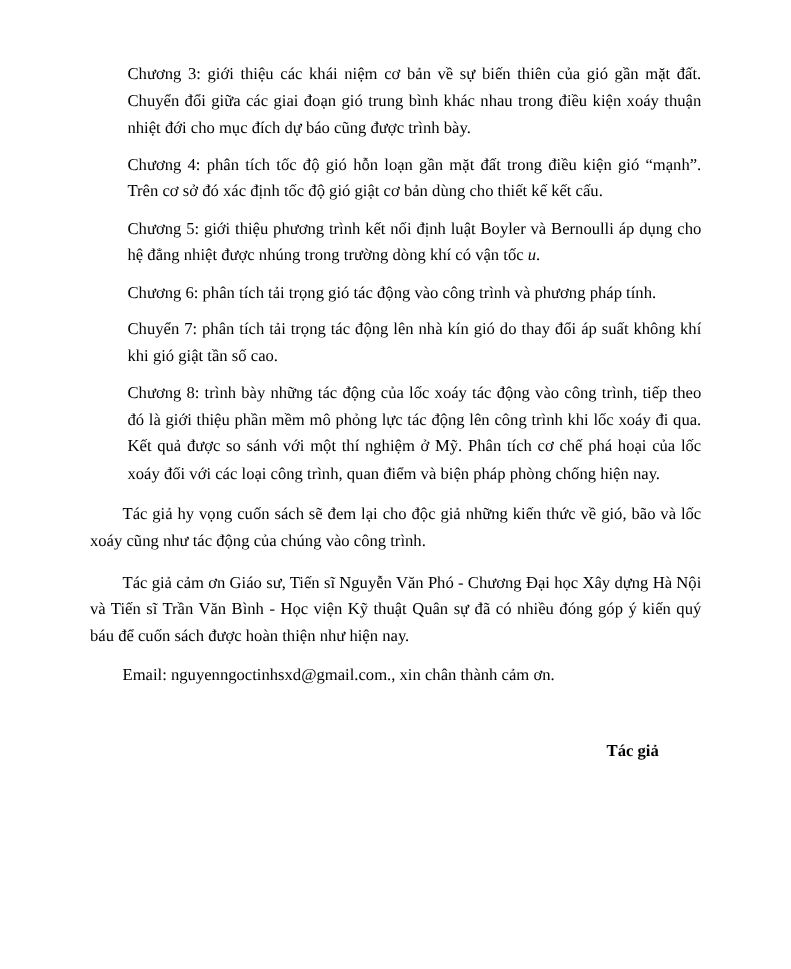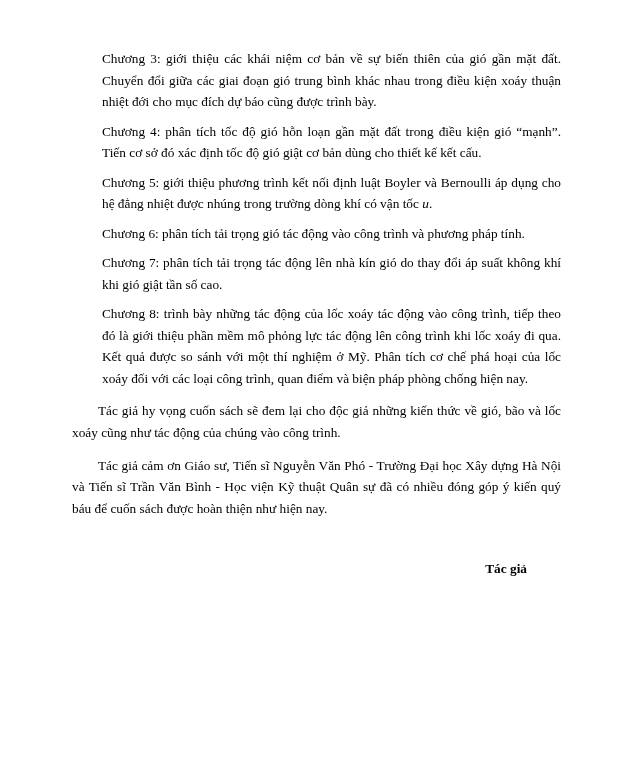--- a/index.html
+++ b/index.html
@@ -57,26 +57,27 @@
     font-style: italic;
   }
 </style>
 </head>
 <body>
 
 <div class="page">
 
   <div class="block-chapters">
     <p class="para tight">Chương 3: giới thiệu các khái niệm cơ bản về sự biến thiên của gió gần mặt đất. Chuyển đổi giữa các giai đoạn gió trung bình khác nhau trong điều kiện xoáy thuận nhiệt đới cho mục đích dự báo cũng được trình bày.</p>
-    <p class="para tight">Chương 4: phân tích tốc độ gió hỗn loạn gần mặt đất trong điều kiện gió “mạnh”. Tiến cơ sở đó xác định tốc độ gió giật cơ bản dùng cho thiết kế kết cấu.</p>
+    <p class="para tight">Chương 4: phân tích tốc độ gió hỗn loạn gần mặt đất trong điều kiện gió “mạnh”. Trên cơ sở đó xác định tốc độ gió giật cơ bản dùng cho thiết kế kết cấu.</p>
     <p class="para tight">Chương 5: giới thiệu phương trình kết nối định luật Boyler và Bernoulli áp dụng cho hệ đẳng nhiệt được nhúng trong trường dòng khí có vận tốc <span class="italic">u</span>.</p>
     <p class="para tight">Chương 6: phân tích tải trọng gió tác động vào công trình và phương pháp tính.</p>
-    <p class="para tight">Chương 7: phân tích tải trọng tác động lên nhà kín gió do thay đổi áp suất không khí khi gió giật tần số cao.</p>
+    <p class="para tight">Chuyển 7: phân tích tải trọng tác động lên nhà kín gió do thay đổi áp suất không khí khi gió giật tần số cao.</p>
     <p class="para tight">Chương 8: trình bày những tác động của lốc xoáy tác động vào công trình, tiếp theo đó là giới thiệu phần mềm mô phỏng lực tác động lên công trình khi lốc xoáy đi qua. Kết quả được so sánh với một thí nghiệm ở Mỹ. Phân tích cơ chế phá hoại của lốc xoáy đối với các loại công trình, quan điểm và biện pháp phòng chống hiện nay.</p>
   </div>
 
   <p class="para indent-shallow">Tác giả hy vọng cuốn sách sẽ đem lại cho độc giả những kiến thức về gió, bão và lốc xoáy cũng như tác động của chúng vào công trình.</p>
-  <p class="para indent-shallow">Tác giả cảm ơn Giáo sư, Tiến sĩ Nguyễn Văn Phó - Trường Đại học Xây dựng Hà Nội và Tiến sĩ Trần Văn Bình - Học viện Kỹ thuật Quân sự đã có nhiều đóng góp ý kiến quý báu để cuốn sách được hoàn thiện như hiện nay.</p>
+  <p class="para indent-shallow">Tác giả cảm ơn Giáo sư, Tiến sĩ Nguyễn Văn Phó - Chương Đại học Xây dựng Hà Nội và Tiến sĩ Trần Văn Bình - Học viện Kỹ thuật Quân sự đã có nhiều đóng góp ý kiến quý báu để cuốn sách được hoàn thiện như hiện nay.</p>
 
+  <p class="para email-line">Email: nguyenngoctinhsxd@gmail.com., xin chân thành cảm ơn.</p>
 
   <div class="sig">Tác giả</div>
 
 </div>
 
 </body></html>

